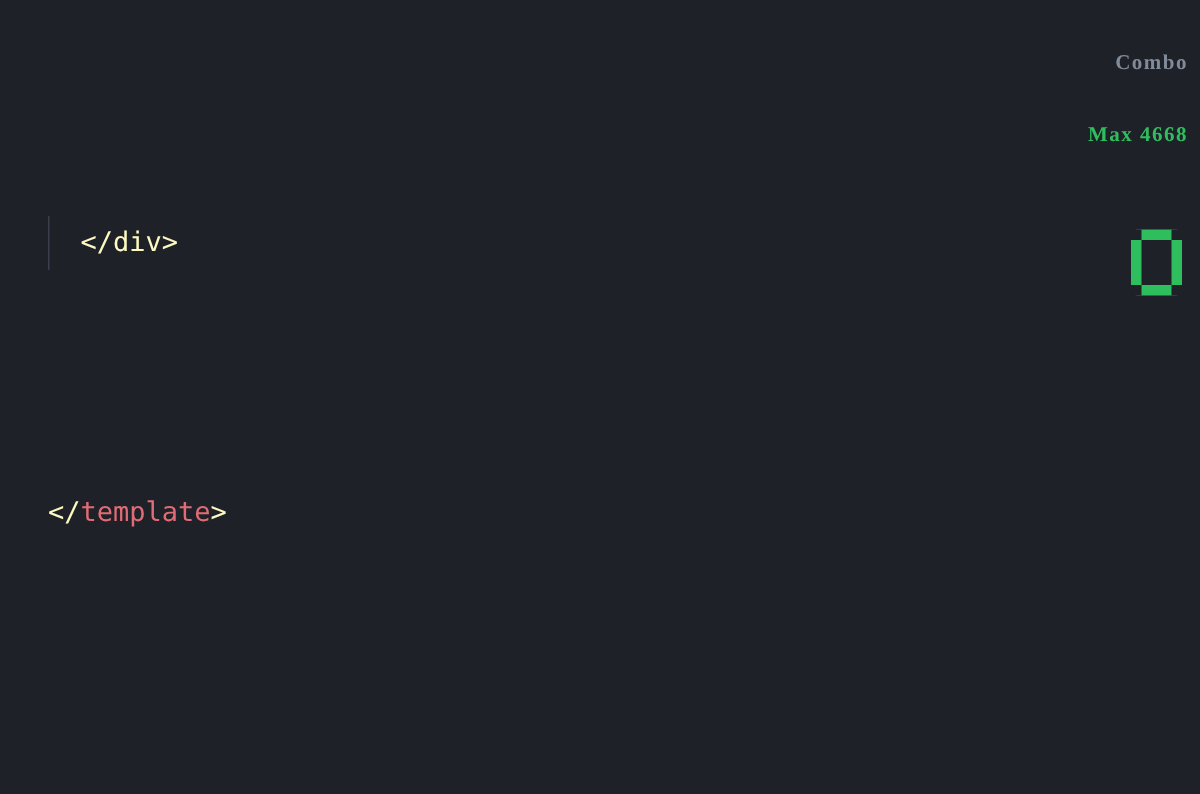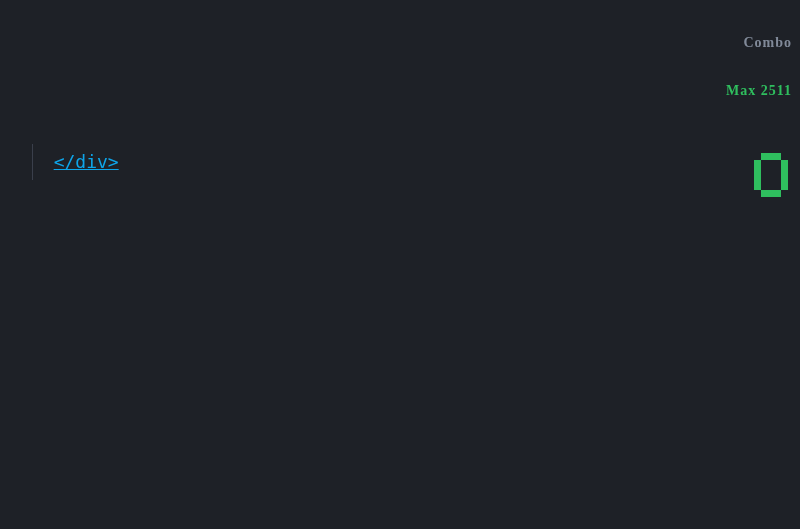--- a/index.html
+++ b/index.html
@@ -17,21 +17,21 @@
     position: relative;
     width: 800px;
     height: 529px;
     padding-left: 32px;
     padding-top: 0;
     white-space: pre;
   }
   .line { display: block; height: 36px; position: relative; }
   .indent-guide { color: #4b5362; display: inline-block; width: 1ch; border-left: 1px solid #3a3f4b; height: 100%; vertical-align: bottom; }
   .i { display: inline-block; width: 1ch; }
-  .tag-angle { color: #0ea5e9; text-decoration: underline; }
+  .tag-angle { color: #fef9c3; }
   .tag-name  { color: #e06c75; }
   .blank { height: 36px; }
 
   
   .combo {
     position: absolute;
     top: 3px;
     right: 8px;
     text-align: right;
     font-family: Liberation Serif, serif;
@@ -74,20 +74,21 @@
 </style>
 </head>
 <body>
 
 <div class="editor">
 
   
   <span class="line"><span class="indent-guide"></span><span class="i"> </span><span class="tag-angle">&lt;/div&gt;</span></span>
 
   
+  <span class="line"><span class="tag-angle">&lt;/</span><span class="tag-name">template</span><span class="tag-angle">&gt;</span></span>
 
   
   <span class="line blank"></span>
 
   
   
 
   
   
 
@@ -114,21 +115,21 @@
 
   
   
 
   
   
 
   
   <div class="combo">
     <div class="combo-title">Combo</div>
-    <div class="combo-max"><span>Max</span> <span>2511</span></div>
+    <div class="combo-max"><span>Max</span> <span>4668</span></div>
     <div class="combo-count">
       <span class="combo-digit" title="0">
         <span class="ring"></span>
         <span class="notch n-tl"></span><span class="notch n-tr"></span>
         <span class="notch n-bl"></span><span class="notch n-br"></span>
       </span>
     </div>
   </div>
 
 </div>

